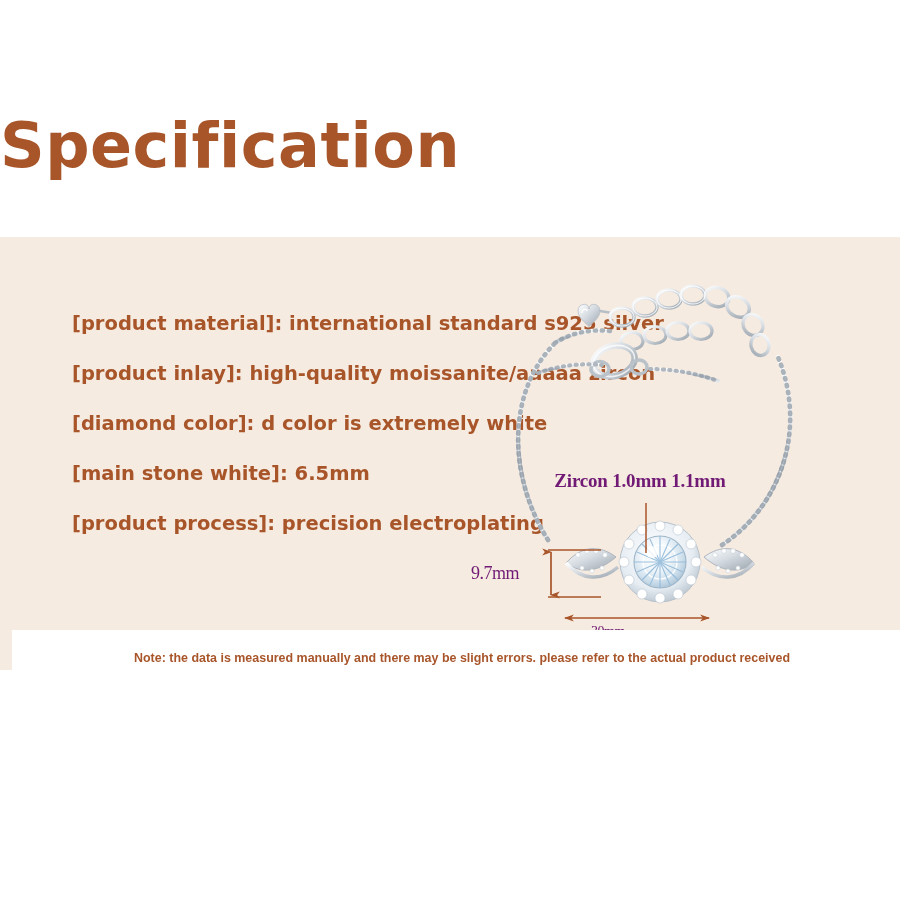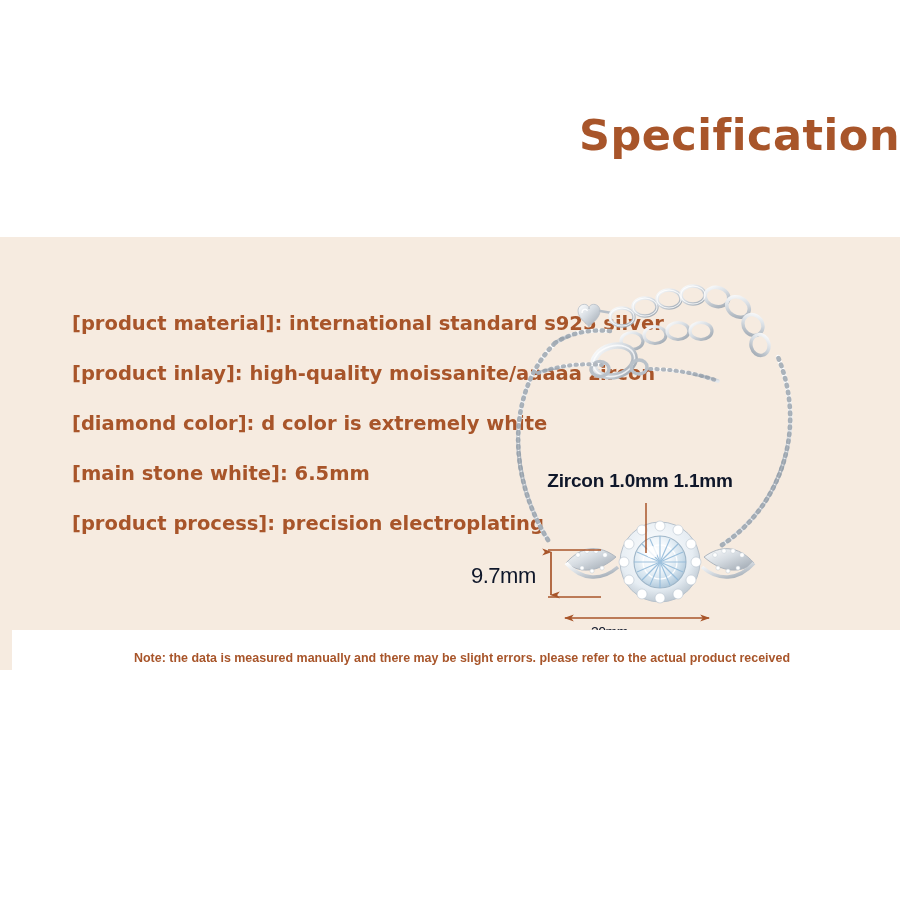--- a/index.html
+++ b/index.html
@@ -28,28 +28,27 @@
     left: 0;
     width: 900px;
     height: 237px;
     background: #ffffff;
   }
   .page-title {
     position: absolute;
     left: 0;
     right: 0;
     top: 112px;
-    text-align: right;
-    font-size: 43px;
+    text-align: left;
+    font-size: 62px;
     font-weight: bold;
     letter-spacing: 0.5px;
     color: #a8552a;
     line-height: 1.1;
     font-family: "DejaVu Sans", sans-serif;
-    margin-left: 8px;
   }
 
   
   .spec-panel {
     position: absolute;
     left: 0;
     top: 237px;
     width: 900px;
     height: 433px;
     background: #f6ebe0;
@@ -102,37 +101,37 @@
     width: 400px;
     height: 410px;
   }
   .product-photo svg {
     display: block;
   }
 
   
   .annot {
     position: absolute;
-    color: #0f172a;
-    font-family: Liberation Sans, sans-serif;
+    color: #701a75;
+    font-family: Liberation Serif, serif;
   }
   .zircon-label {
     left: 520px;
     top: 468px;
     width: 240px;
     text-align: center;
     font-size: 19px;
     font-weight: bold;
     line-height: 25px;
     letter-spacing: -0.2px;
   }
   .label-97 {
     left: 471px;
     top: 563px;
-    font-size: 22px;
+    font-size: 18px;
     font-weight: normal;
     letter-spacing: -0.5px;
   }
   .label-30 {
     left: 591px;
     top: 624px;
     font-size: 14px;
     font-weight: normal;
     letter-spacing: -0.5px;
   }

